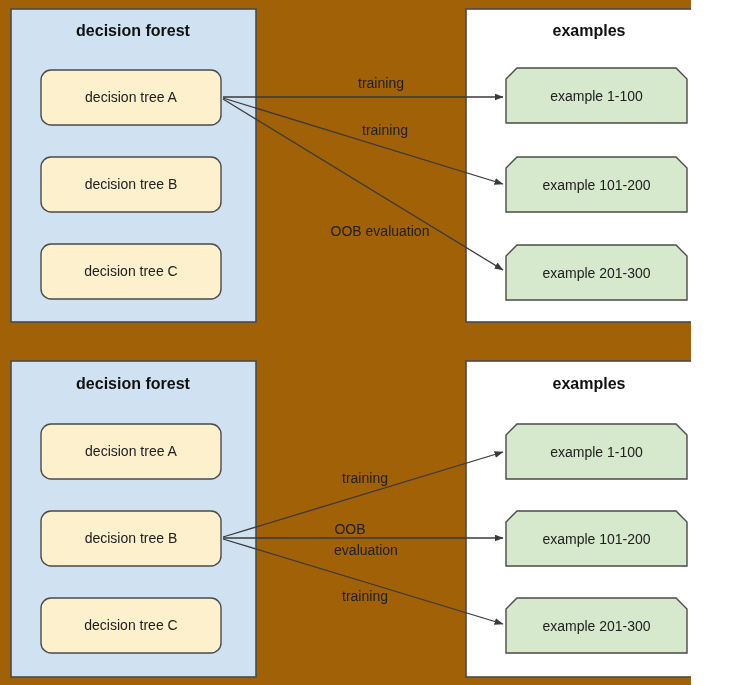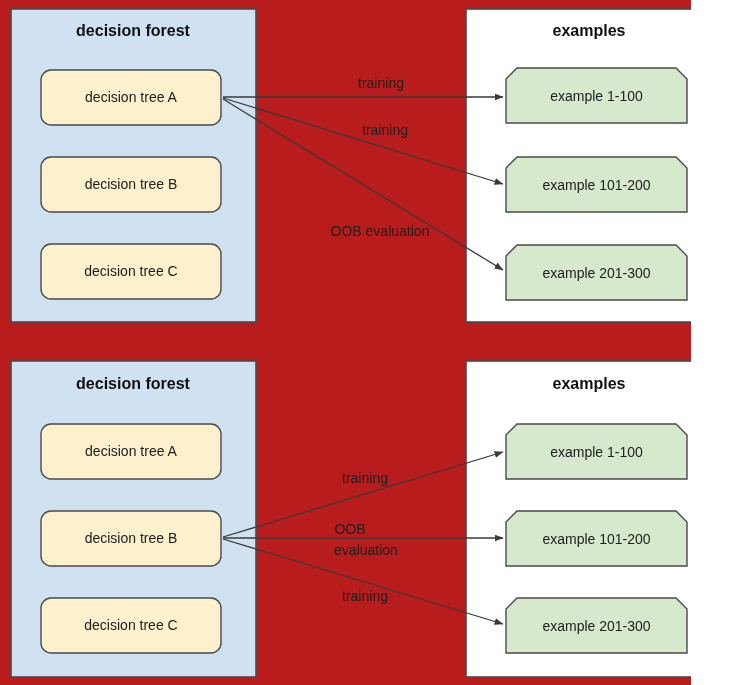--- a/index.html
+++ b/index.html
@@ -11,21 +11,21 @@
     width: 737px;
     height: 685px;
     font-family: "Liberation Sans", sans-serif;
     -webkit-font-smoothing: antialiased;
   }
   #stage {
     position: relative;
     width: 691px;
     height: 685px;
     overflow: hidden;
-    background: #b91c1c;
+    background: #a16207;
   }
   svg.diagram-layer {
     position: absolute;
     left: 0;
     top: 0;
     width: 737px;
     height: 685px;
   }
   .container-rect {
     stroke: #4a4a4a;

